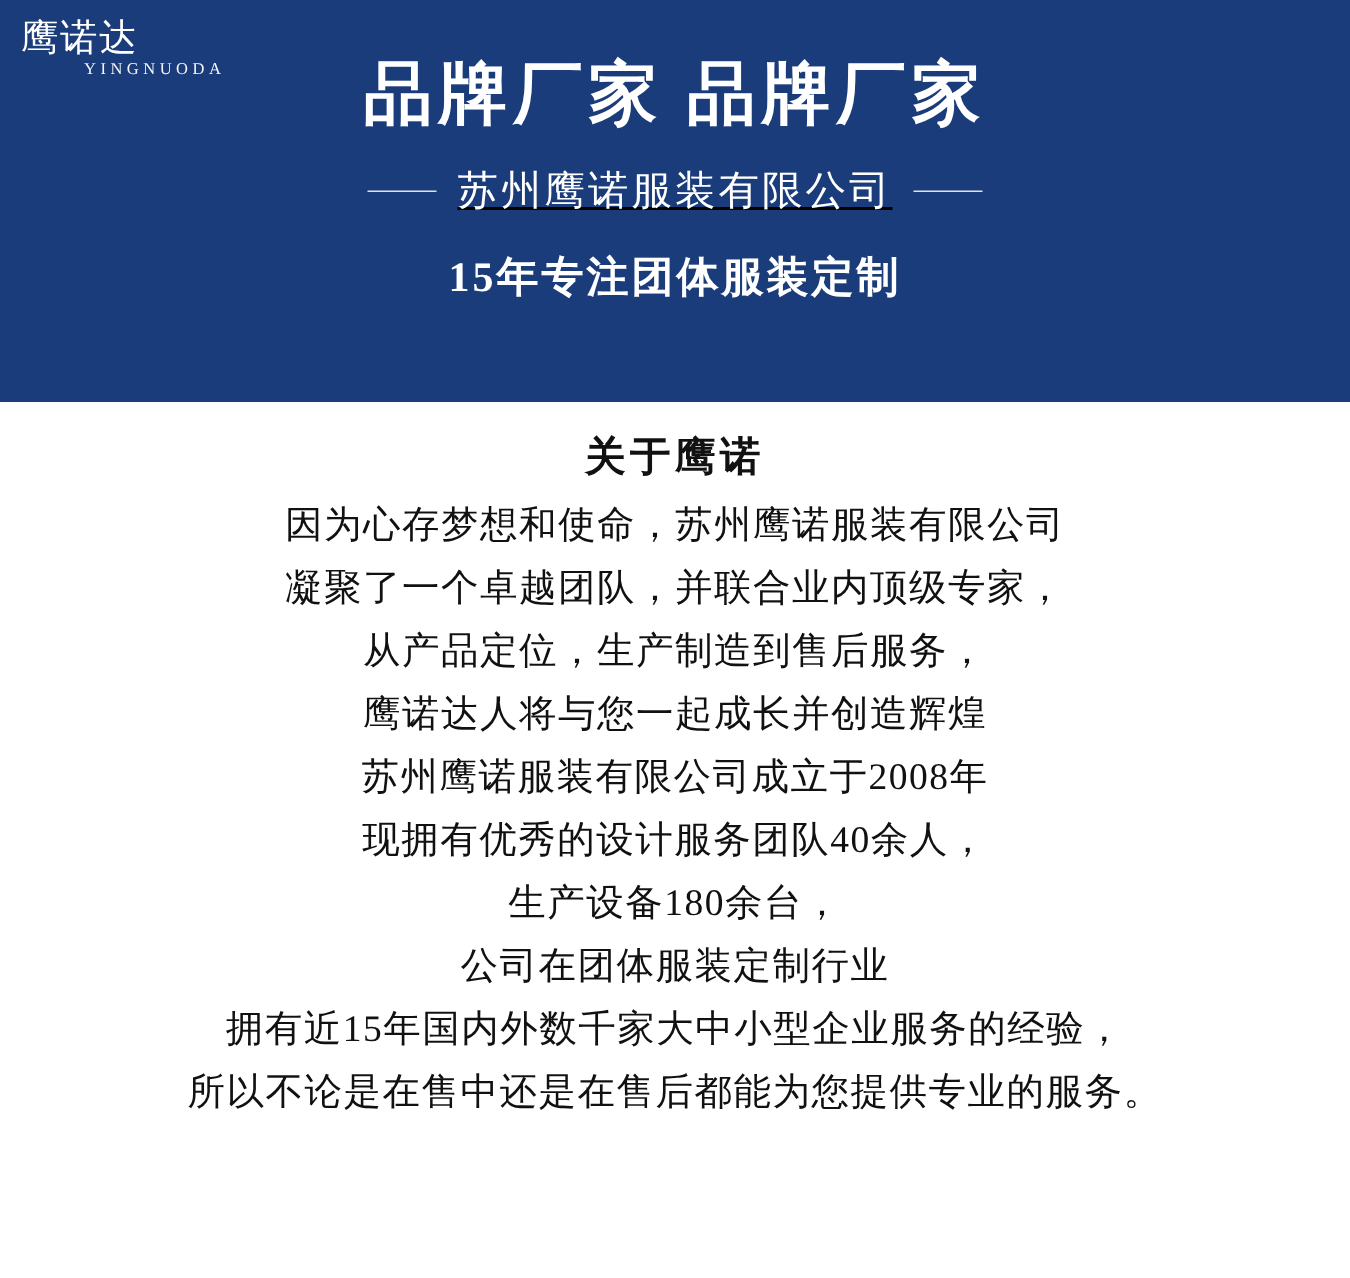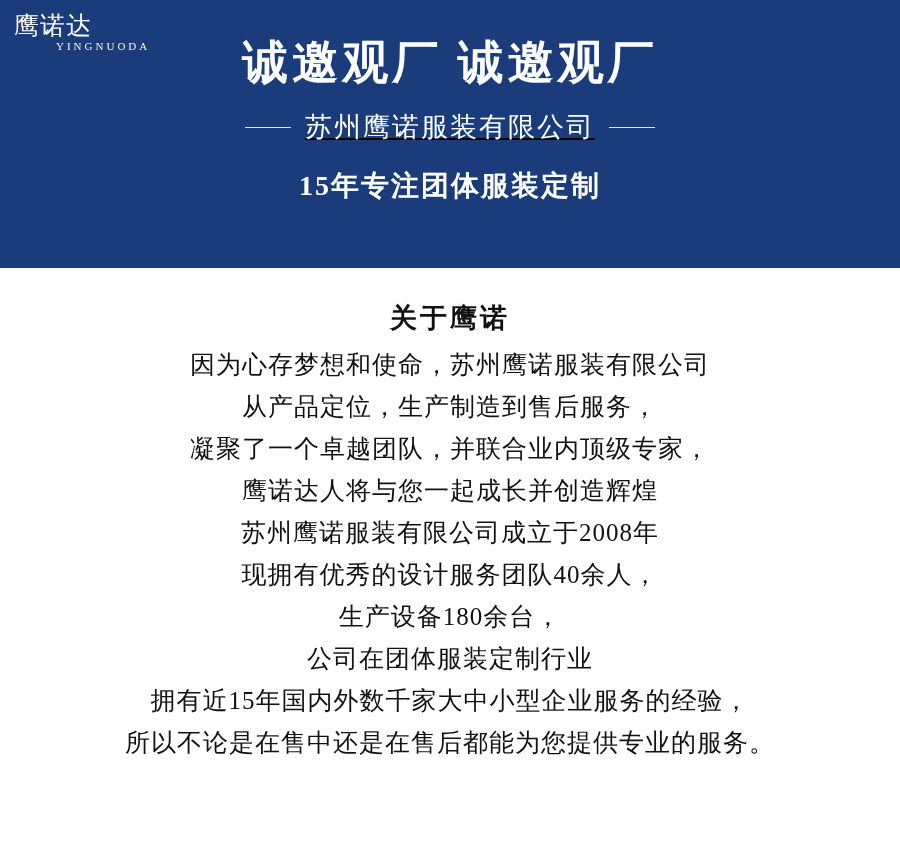--- a/index.html
+++ b/index.html
@@ -99,21 +99,21 @@
     font-weight: bold;
     font-size: 28px;
     line-height: 44px;
     letter-spacing: 2px;
     white-space: nowrap;
   }
 
   
   .content {
     width: 900px;
-    padding-top: 28px;
+    padding-top: 14px;
     box-sizing: border-box;
     text-align: center;
   }
   .section-title {
     font-family: "Liberation Serif", serif;
     font-weight: bold;
     font-size: 27px;
     line-height: 44px;
     letter-spacing: 3px;
     color: #111111;
@@ -136,40 +136,40 @@
 <div class="page">
 
   <div class="banner">
 
     <div class="logo">
       <div class="logo-main">鹰诺达</div>
       <div class="logo-sub">YINGNUODA</div>
     </div>
 
     <div class="banner-inner">
-      <div class="headline">诚邀观厂  诚邀观厂</div>
+      <div class="headline">品牌厂家  品牌厂家</div>
 
       <div class="rule-wrap">
         <span class="rule"></span>
         <span class="subline">苏州鹰诺服装有限公司</span>
         <span class="rule"></span>
       </div>
 
       <div class="tagline">15年专注团体服装定制</div>
     </div>
 
   </div>
 
   <div class="content">
     <div class="section-title">关于鹰诺</div>
 
     <div class="paragraph">
       <div class="para-line">因为心存梦想和使命，苏州鹰诺服装有限公司</div>
+      <div class="para-line">凝聚了一个卓越团队，并联合业内顶级专家，</div>
       <div class="para-line">从产品定位，生产制造到售后服务，</div>
-      <div class="para-line">凝聚了一个卓越团队，并联合业内顶级专家，</div>
       <div class="para-line">鹰诺达人将与您一起成长并创造辉煌</div>
       <div class="para-line">苏州鹰诺服装有限公司成立于2008年</div>
       <div class="para-line">现拥有优秀的设计服务团队40余人，</div>
       <div class="para-line">生产设备180余台，</div>
       <div class="para-line">公司在团体服装定制行业</div>
       <div class="para-line">拥有近15年国内外数千家大中小型企业服务的经验，</div>
       <div class="para-line">所以不论是在售中还是在售后都能为您提供专业的服务。</div>
     </div>
   </div>
 

